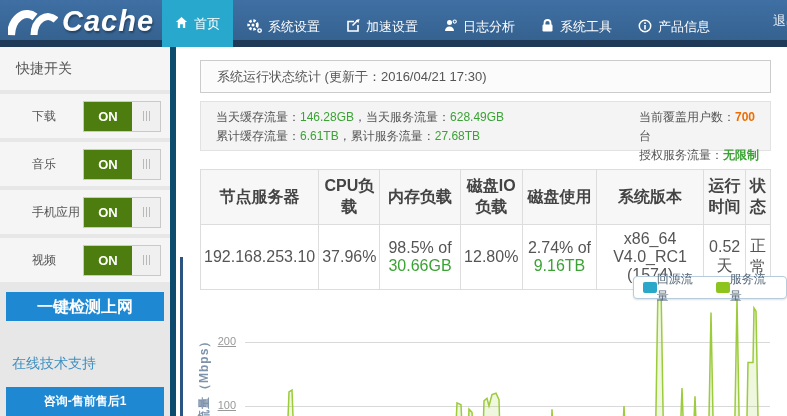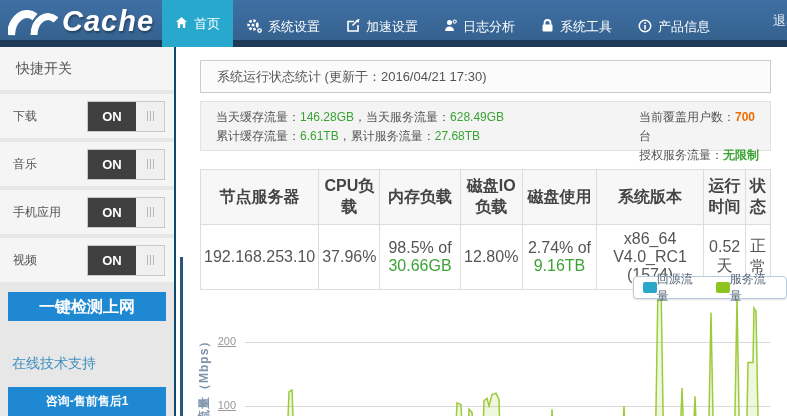--- a/index.html
+++ b/index.html
@@ -10,27 +10,27 @@
   .topbar { position:absolute; left:0; top:0; width:787px; height:40px; background:linear-gradient(#3f6fa4,#35628f); z-index:5; }
   .topstrip { position:absolute; left:0; top:40px; width:787px; height:7px; background:#1e3a58; z-index:5; }
   .logo { position:absolute; left:8px; top:3px; height:37px; display:flex; align-items:center; z-index:7; }
   .logo-text { color:#fff; font-size:29px; font-weight:bold; font-style:italic; letter-spacing:1px; text-shadow:1px 2px 2px rgba(0,0,0,.35); margin-left:4px; }
   .nav { position:absolute; left:162px; top:0; height:47px; display:flex; align-items:flex-end; z-index:6; }
   .nav-item { height:40px; display:flex; align-items:center; gap:6px; padding:0 13px; color:#fff; font-size:13px; cursor:pointer; white-space:nowrap; }
   .nav-item.active { height:47px; background:#29a8cd; }
   .logout { position:absolute; left:773px; top:12px; color:#e8eef5; font-size:13px; z-index:6; white-space:nowrap; }
 
   
-  .sidebar { position:absolute; left:0; top:47px; width:176px; height:369px; background:#e7e7e7; border-right:2px solid #0c4a6e; z-index:4; }
+  .sidebar { position:absolute; left:0; top:47px; width:176px; height:369px; background:#e7e7e7; border-right:6px solid #0c4a6e; z-index:4; }
   .side-block { background:#f5f5f5; }
   .side-title { height:43px; line-height:43px; padding-left:16px; font-size:14px; color:#555; margin-bottom:4px; }
-  .switch-row { height:44px; margin-bottom:4px; display:flex; align-items:center; justify-content:space-between; padding:0 9px 0 13px; }
+  .switch-row { height:44px; margin-bottom:4px; display:flex; align-items:center; justify-content:space-between; padding:0 9px 0 32px; }
   .switch-label { font-size:12px; color:#555; }
   .toggle { width:78px; height:31px; display:flex; border:1px solid #c9c9c9; background:#f0f0f0; cursor:pointer; }
-  .toggle-on { width:48px; height:100%; background:#404040; color:#fff; font-size:13px; font-weight:bold; display:flex; align-items:center; justify-content:center; }
+  .toggle-on { width:48px; height:100%; background:#4d7c0f; color:#fff; font-size:13px; font-weight:bold; display:flex; align-items:center; justify-content:center; }
   .toggle-grip { flex:1; display:flex; align-items:center; justify-content:center; gap:2px; }
   .toggle-grip i { display:block; width:1px; height:10px; background:#b9b9b9; }
   .side-btn { display:block; width:158px; margin:8px auto 0; height:29px; line-height:29px; text-align:center; background:#1e88d2; color:#fff; font-size:16px; font-weight:bold; border:none; cursor:pointer; }
   .btn-detect { margin-top:10px; }
   .support-title { margin:34px 0 14px; padding-left:12px; font-size:14px; color:#4090c0; }
   .side-btn.small { font-size:12px; height:29px; }
 
   
   .panel-title { position:absolute; left:200px; top:60px; width:571px; height:33px; line-height:31px; background:#fbfbfb; border:1px solid #cccccc; padding-left:16px; font-size:13px; color:#555; z-index:3; }
   .stats-box { position:absolute; left:200px; top:101px; width:571px; height:50px; background:#f4f4f4; border:1px solid #e2e2e2; font-size:12px; color:#555; z-index:3; }

